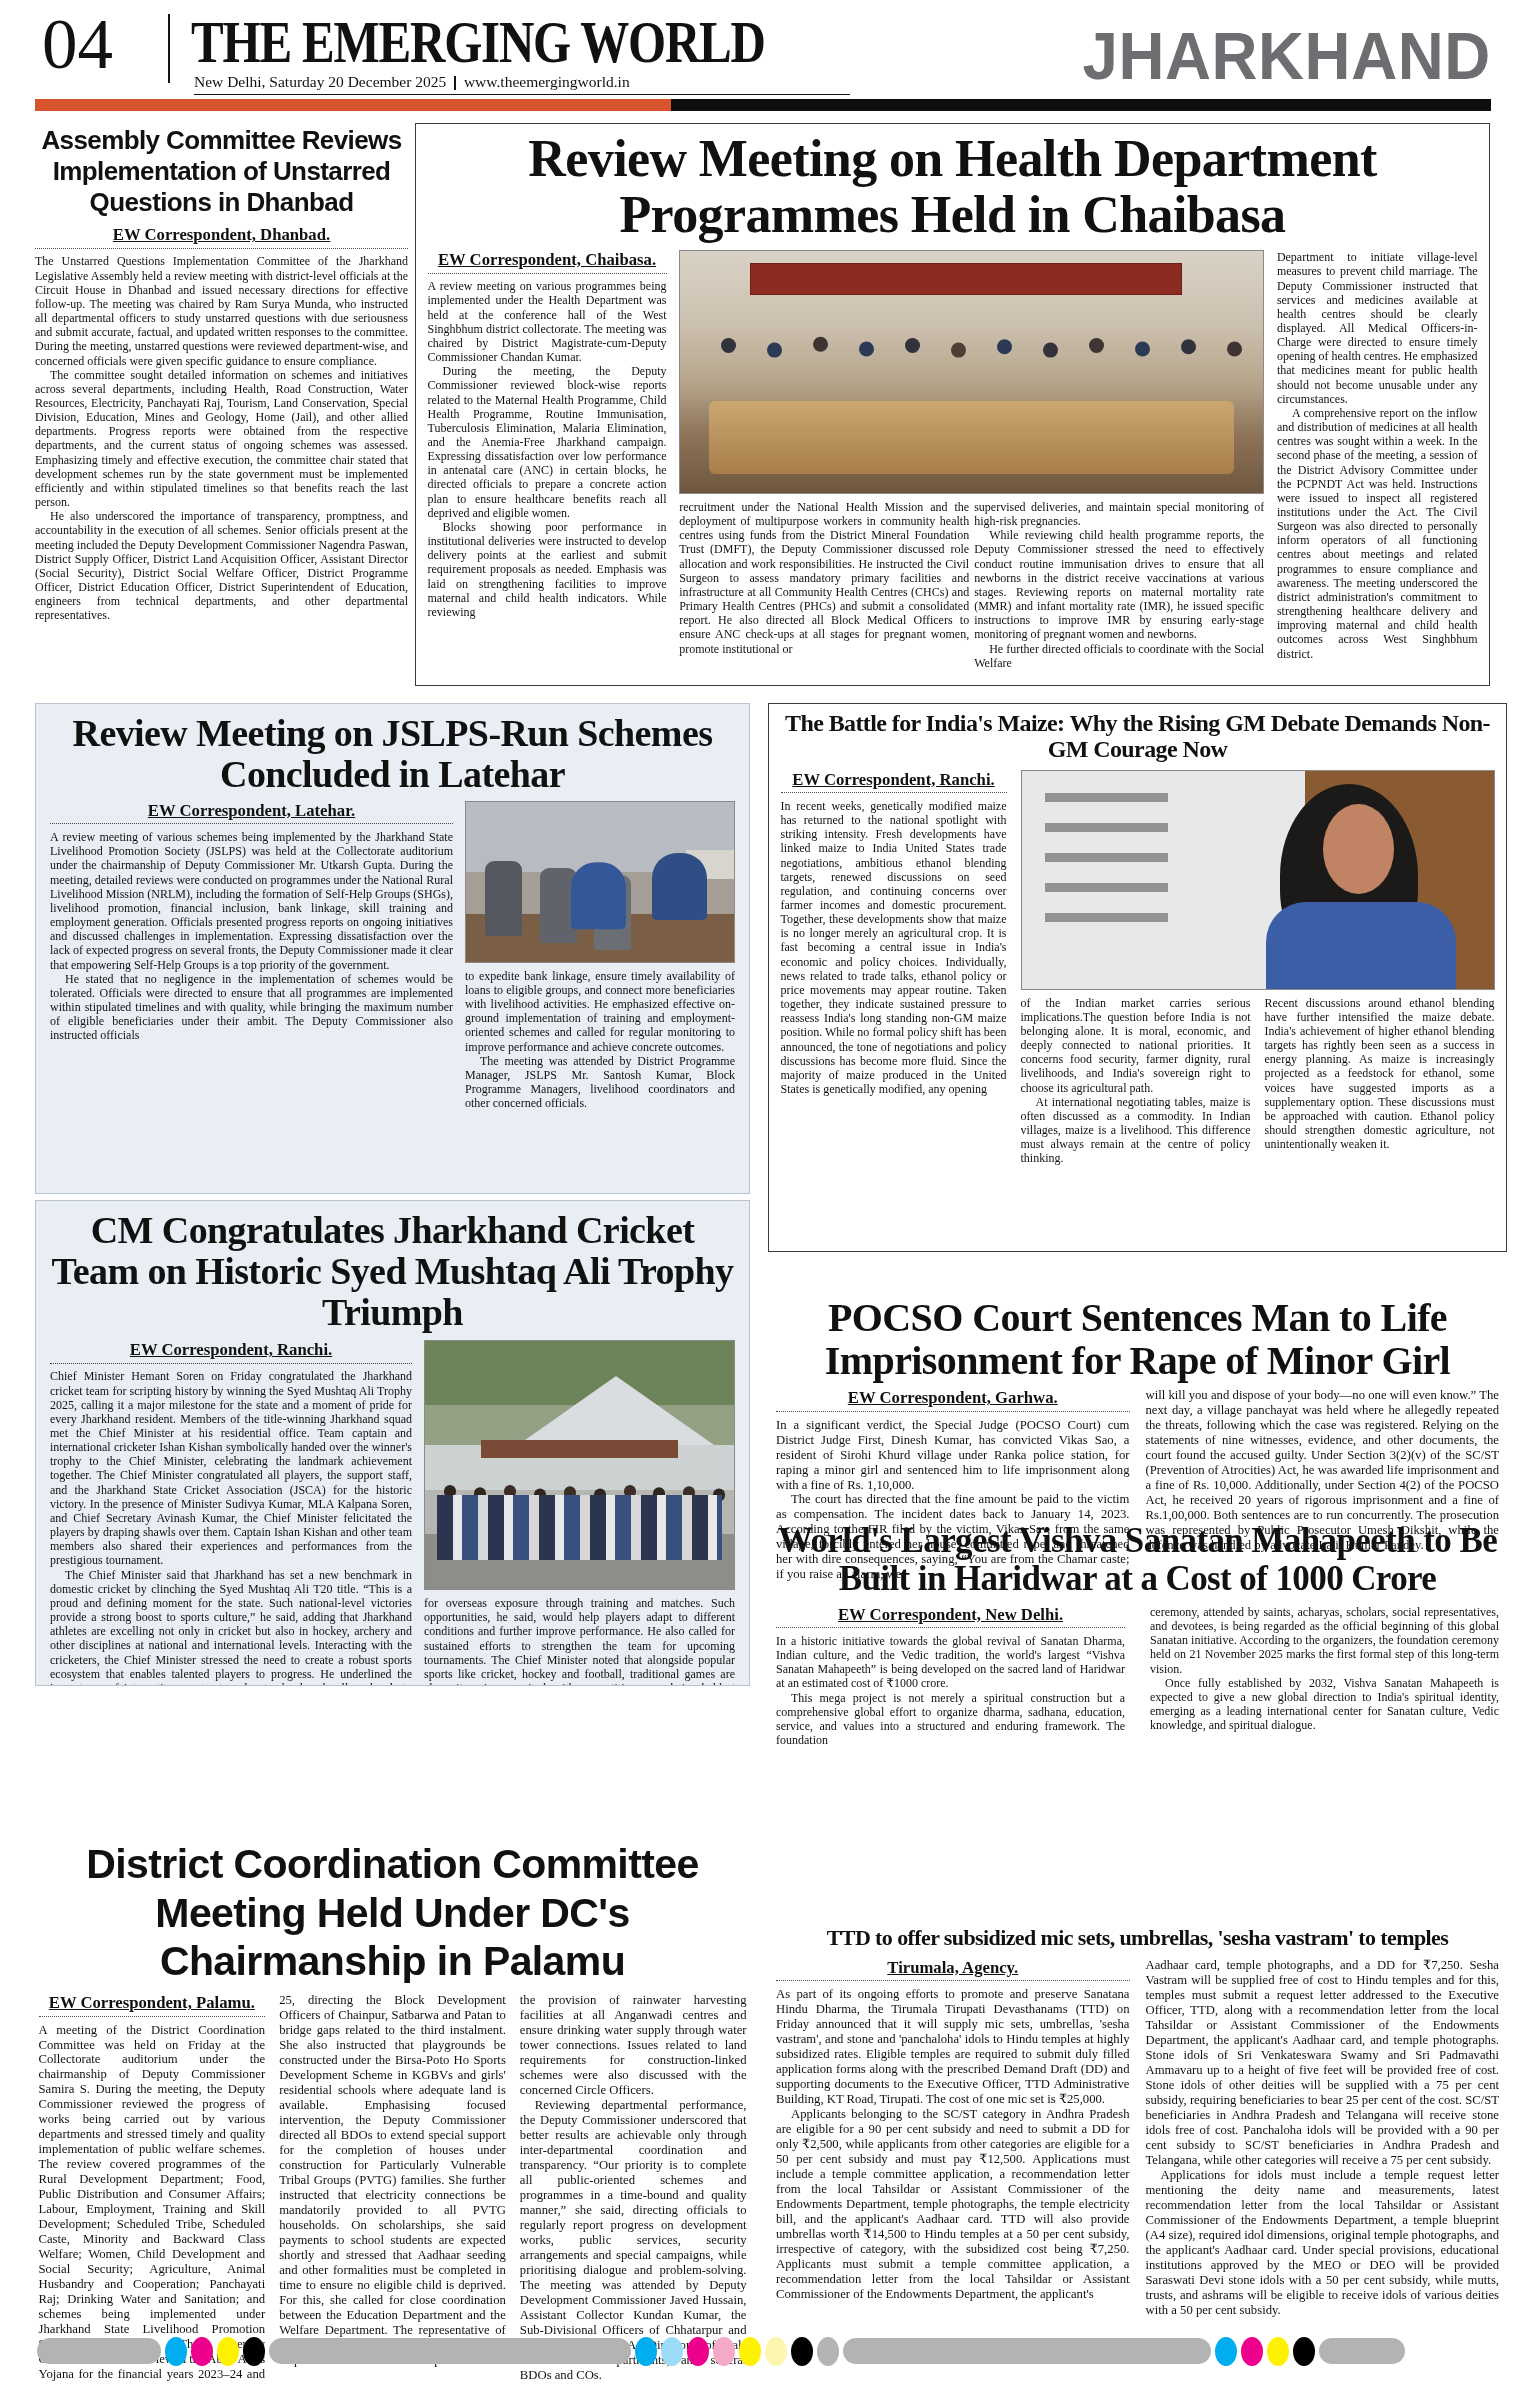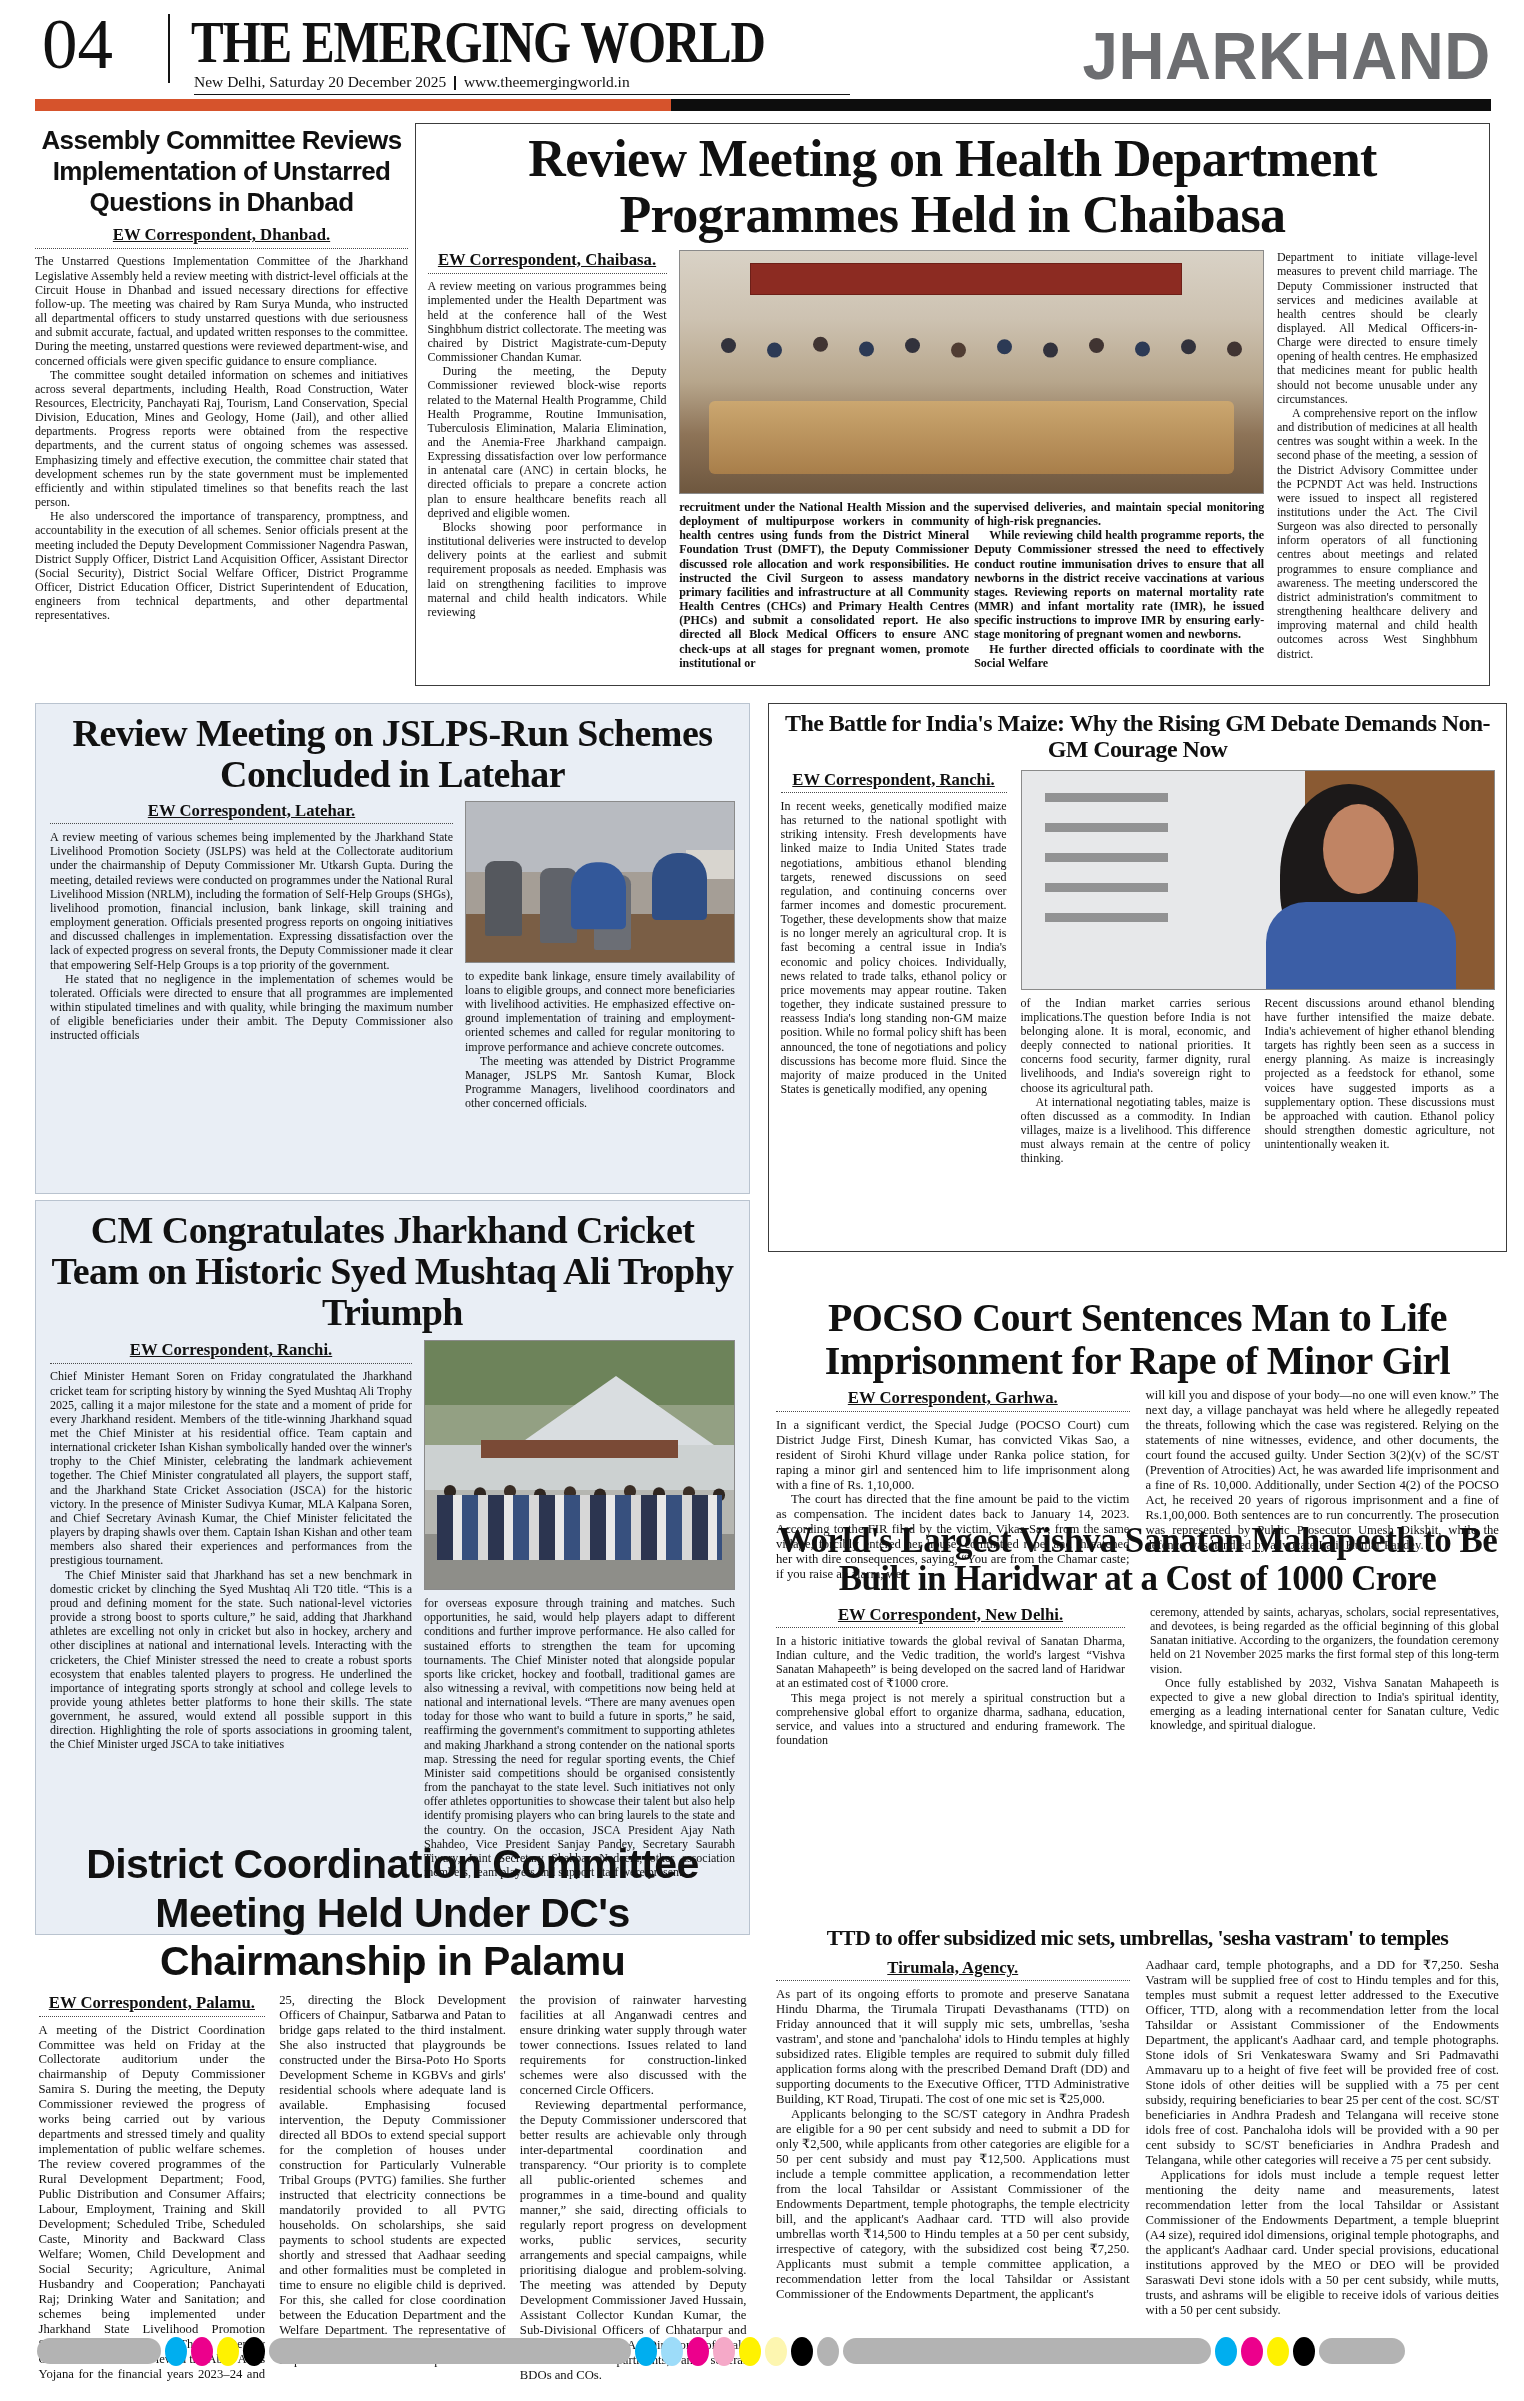--- a/index.html
+++ b/index.html
@@ -37,37 +37,37 @@
 
   
   .art-dhanbad { left:35px;  top:123px;  width:373px;  height:563px; }
   .art-dhanbad h2 { font-size:26px; margin:2.3px 0 8px; }
   .art-health  { left:415px; top:123px;  width:1075px; height:563px; padding:4.6px 11.5px; }
   .art-health h1 { font-size:52px; margin-top:2.3px; }
   .art-jslps   { left:35px;  top:703px; width:715px; height:491px; padding:9.2px 14px; }
   .art-jslps h2 { font-size:38px; margin-bottom:5.8px; }
   .art-maize   { left:768px; top:703px; width:739px; height:549px; padding:7px 11.5px; }
   .art-maize h2 { font-size:24px; margin-bottom:7px; }
-  .art-cricket { left:35px;  top:1200px; width:715px; height:735px; padding:9.2px 14px; }
+  .art-cricket { left:35px;  top:1200px; width:715px; height:486px; padding:9.2px 14px; }
   .art-cricket h2 { font-size:38px; margin-bottom:7px; }
   .art-pocso   { left:768px; top:1258px; width:739px; height:316px; padding:2.3px 8px;margin-top:36px; }
   .art-pocso h2 { font-size:40px; margin-bottom:5.8px; }
   .art-vishva  { left:768px; top:1520px; width:739px; height:338px; padding:2.3px 8px; }
   .art-vishva h2 { font-size:35px; margin-bottom:7px; }
   .art-district{ left:35px;  top:1838px; width:715px; height:544px; padding:2.3px 3.5px; }
   .art-district h2 { font-size:41px; margin-bottom:8px; }
   .art-ttd     { left:768px; top:1924px; width:739px; height:453px; padding:2.3px 8px; }
   .art-ttd h2 { font-size:22px; margin-bottom:8px; text-align:center; }
 
   
   .health-cols { display:flex; gap:12.7px; margin-top:7px; height:423px; }
   .hcol1 { width:239px; }
   .hmid  { width:585px; display:flex; flex-direction:column; }
   .photo-health { width:100%; height:244px; }
-  .hmid-cols { display:flex; gap:5px; margin-top:5.8px; flex:1; overflow:hidden;font-weight:bold; }
+  .hmid-cols { display:flex; gap:5px; margin-top:5.8px; flex:1; overflow:hidden; }
   .hmid-cols > div { flex:1; }
   .hcol4 { flex:1; }
 
   
   .split { display:flex; gap:12px; }
   .split .leftcol { flex:1; }
   .j-right { width:270px; }
   .photo-jslps { width:100%; height:162px; margin-bottom:5.8px; }
   .c-right { width:311px; }
   .photo-cricket { width:100%; height:250px; margin-bottom:5.8px; }

